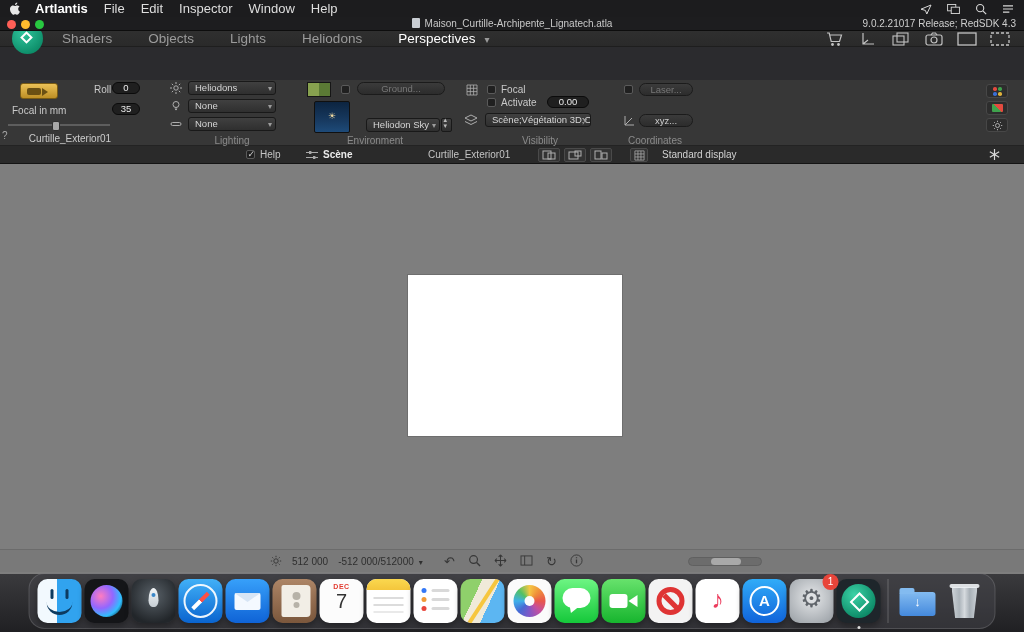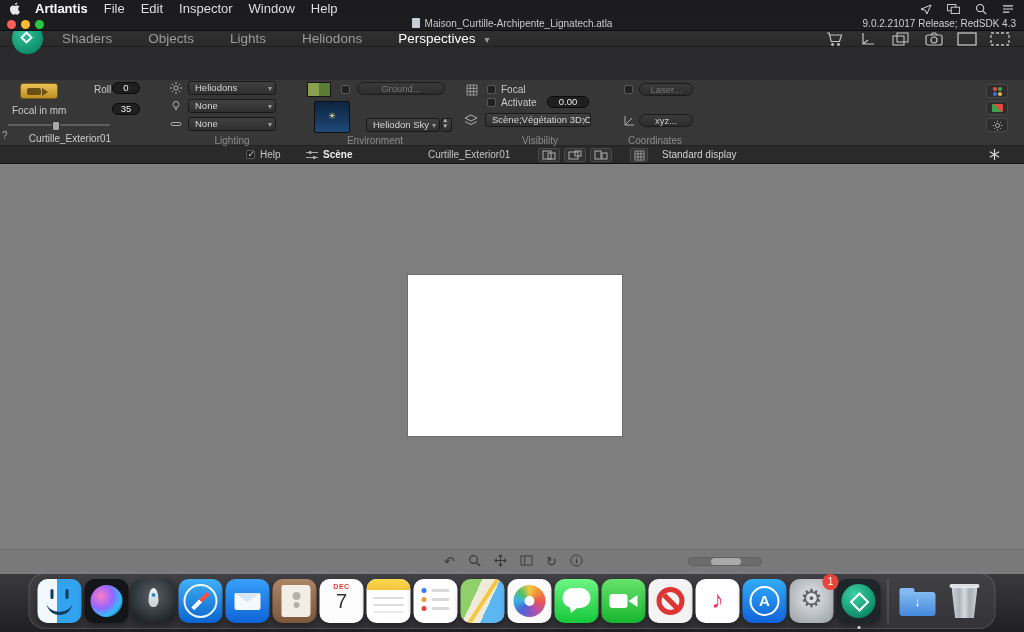--- a/index.html
+++ b/index.html
@@ -474,20 +474,29 @@
       <svg viewBox="0 0 12 12" width="13" height="13">
           <path d="M6 1v10M1.7 3.5l8.6 5M10.3 3.5l-8.6 5" stroke="currentColor" stroke-width="1.1"></path>
         </svg>
     </span>
   </div>
 
   <main class="viewport">
     <div class="preview"></div>
 
     <div class="vp-toolbar">
+      <div class="vp-left">
+        <span style="color:#383838;">
+          <svg viewBox="0 0 12 12" width="12" height="12">
+              <path d="M6 3.8A2.2 2.2 0 106 8.2 2.2 2.2 0 006 3.8zM6 .8v1.4M6 9.8v1.4M.8 6h1.4M9.8 6h1.4M2.3 2.3l1 1M8.7 8.7l1 1M9.7 2.3l-1 1M3.3 8.7l-1 1" fill="none" stroke="currentColor" stroke-width="1"></path>
+            </svg>
+        </span>
+        <span class="vp-size">512 000</span>
+        <span class="vp-size2">-512 000/512000</span>
+      </div>
       <div class="vp-icons">
         <span class="vp-char">↶</span>
         <span>
           <svg viewBox="0 0 14 14" width="13" height="13">
               <circle cx="6" cy="6" r="4.2" fill="none" stroke="currentColor" stroke-width="1.3"></circle>
               <path d="M9.2 9.2L13 13" stroke="currentColor" stroke-width="1.5"></path>
             </svg>
         </span>
         <span>
           <svg viewBox="0 0 14 14" width="13" height="13">

